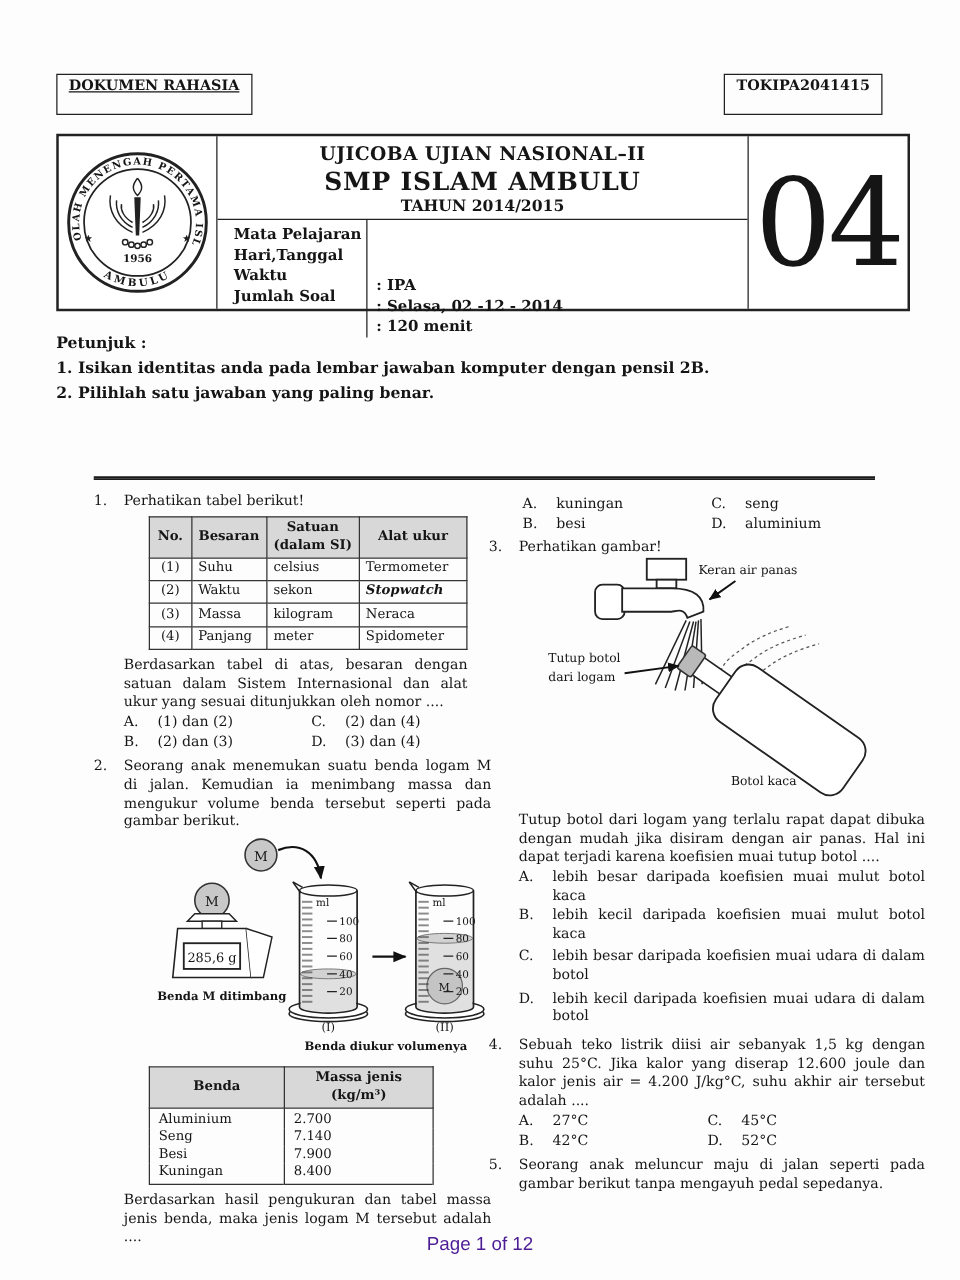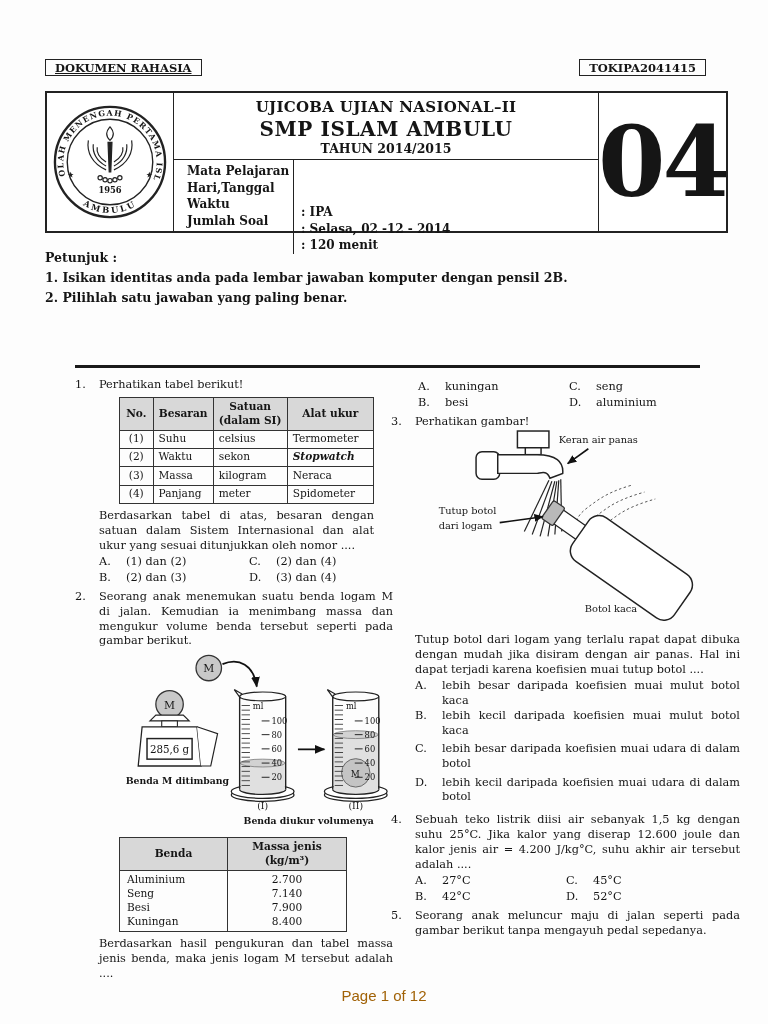--- a/index.html
+++ b/index.html
@@ -4,35 +4,35 @@
 <style>
   * { margin:0; padding:0; box-sizing:border-box; }
   html,body { background:#888; }
   .page {
     position:relative; width:768px; height:1024px; margin:0 auto;
     background:#fdfdfd; color:#151515; overflow:hidden;
     font-family:"DejaVu Serif", serif;
   }
   
   .topbar { display:flex; justify-content:space-between; margin:59px 62px 0 45px; }
-  .tag-box { border:1.8px solid #222; padding:1px 9px 0 9px; font-weight:bold; font-size:11.5px; }
+  .tag-box { border:1.8px solid #222; padding:1px 9px 16px 9px; font-weight:bold; font-size:11.5px; }
   .tag-box.underl span { text-decoration:underline; }
   
   .header-box { display:flex; margin:15px 40px 0 45px; border:2.4px solid #222; height:142px; background:#fff; }
   .logo-cell { width:127px; flex:none; border-right:1.7px solid #222; display:flex; align-items:center; justify-content:center; }
   .mid-cell { flex:1; display:flex; flex-direction:column; }
   .titles { border-bottom:1.7px solid #222; text-align:center; padding:5px 4px 3px 4px; }
   .t1 { font-size:15px; font-weight:bold; letter-spacing:.3px; }
   .t2 { font-size:20px; font-weight:bold; letter-spacing:.6px; margin-top:1px; }
   .t3 { font-size:12.5px; font-weight:bold; }
   .details { flex:1; display:flex; font-size:12px; font-weight:bold; }
   .det-labels { width:120px; flex:none; border-right:1.7px solid #222; padding:3px 0 0 13px; line-height:1.38; }
   .det-values { flex:1; padding:3px 0 0 7px; line-height:1.38;margin-top:41px; }
   .num-cell { width:128px; flex:none; border-left:1.7px solid #222; display:flex; align-items:center; justify-content:center;
-              font-size:97px; font-weight:bold; line-height:1; letter-spacing:-3px; }
+              font-size:97px; font-weight:normal; line-height:1; letter-spacing:-3px; }
   
   .instructions { margin:15px 45px 0 45px; font-size:12.5px; font-weight:bold; line-height:1.6; }
   
   .rule-double { margin:57px 68px 0 75px; height:3px; border-top:2.2px solid #1a1a1a; border-bottom:1.6px solid #1a1a1a; }
   
   .questions { display:flex; gap:17px; margin:10px 46px 0 75px; font-size:11.3px; line-height:1.31; }
   .col-left { width:299px; flex:none; }
   .col-right { flex:1; }
   .q { display:flex; }
   .qn { width:24px; flex:none; }
@@ -50,29 +50,29 @@
   table { border-collapse:collapse; font-size:10.6px; margin:4px 0 5px 20px; }
   .ptable th, .ptable td { border:1.3px solid #333; }
   .ptable th { background:#d8d8d8; font-weight:bold; text-align:center; padding:2px 3px; }
   .ptable td { padding:1.5px 5px 2px 5px; }
   .ptable td.c { text-align:center; }
   .prewrap { white-space:pre-line; }
   .ital { font-style:italic;font-weight:bold; }
   .dtable { border:1.4px solid #333; }
   .dtable th { border:1.3px solid #333; background:#d8d8d8; font-weight:bold; text-align:center; padding:2px 4px; }
   .dtable td { border-left:1.3px solid #333; border-right:1.3px solid #333; padding:0 7px; }
-  .dtable td.vals { text-align:center; }
+  .dtable td.vals { text-align:left; }
   .dtable tr:first-child td { padding-top:2px; }
   .dtable tr:last-child td { padding-bottom:3px; }
   
   .fig { display:block; }
   .fig text { font-family:"DejaVu Serif", serif; fill:#151515; }
   
   .footer { position:absolute; left:0; right:0; bottom:20px; text-align:center;
-            font-family:"Liberation Sans", sans-serif; font-size:15px; color:#a16207; }
+            font-family:"Liberation Sans", sans-serif; font-size:15px; color:#4c1d95; }
 </style>
 </head>
 <body>
 
 <div class="page">
 
   <div class="topbar">
     <div class="tag-box underl"><span>DOKUMEN RAHASIA</span></div>
     <div class="tag-box"><span>TOKIPA2041415</span></div>
   </div>

